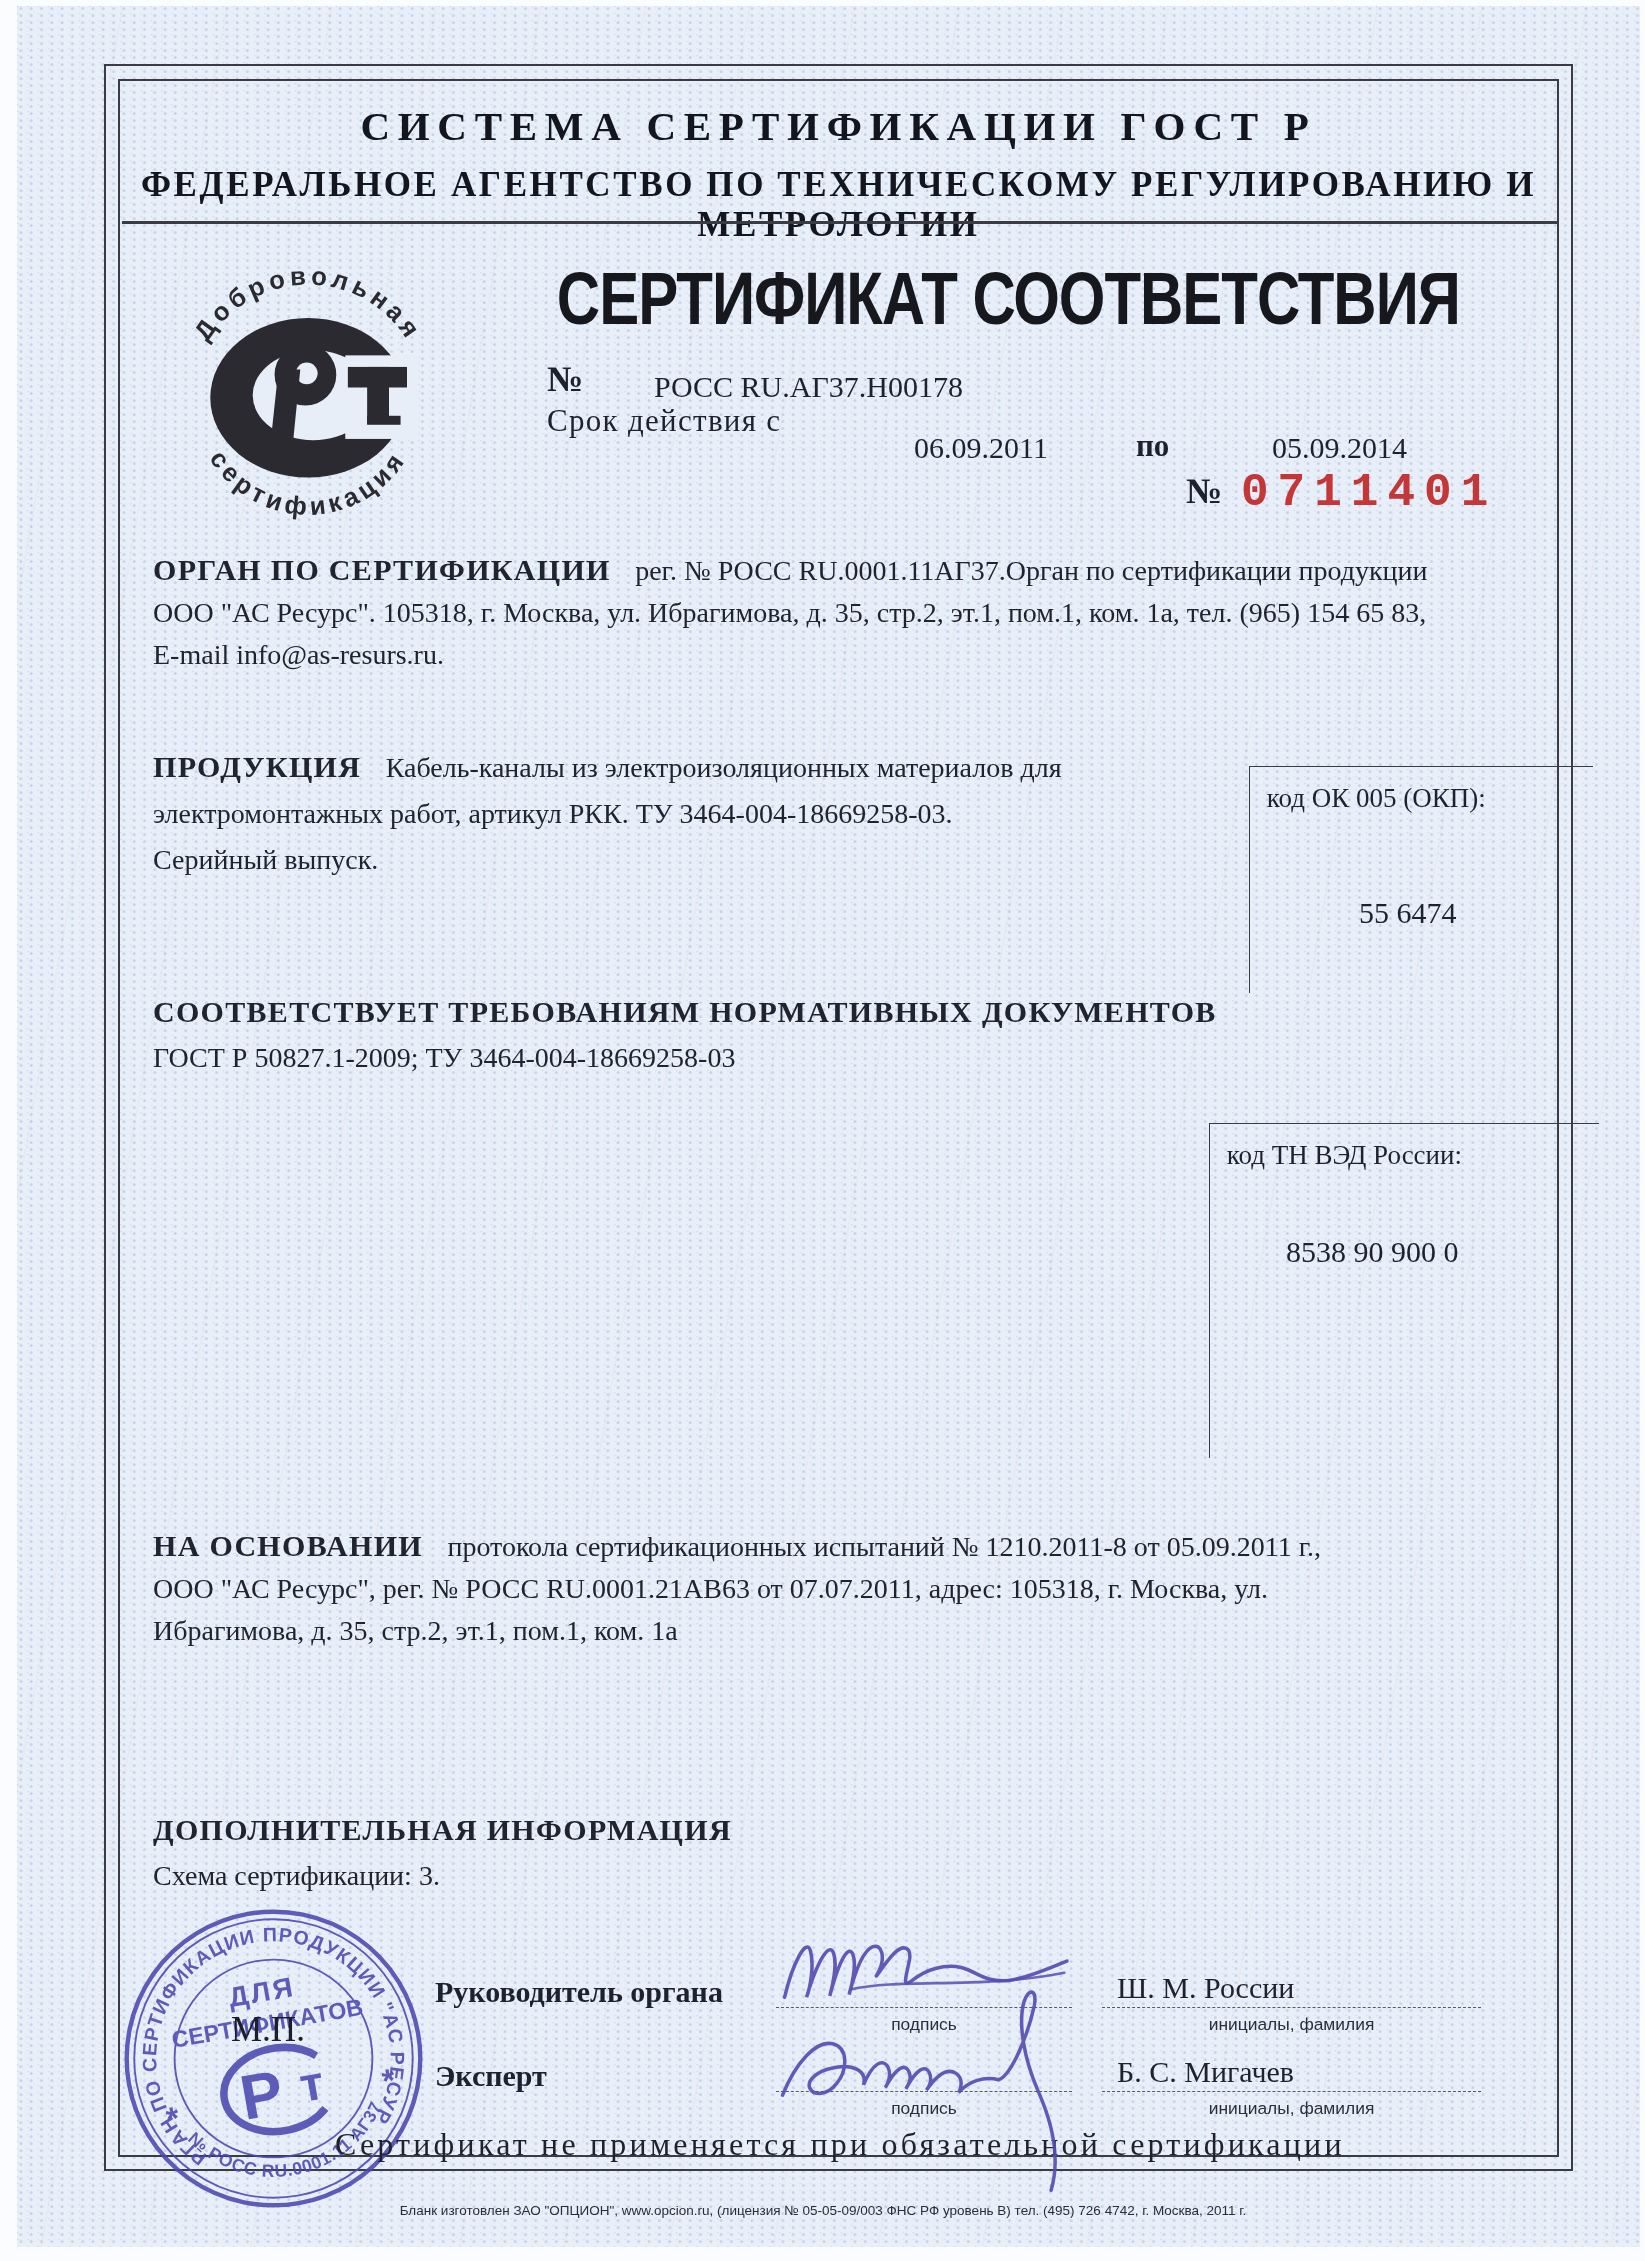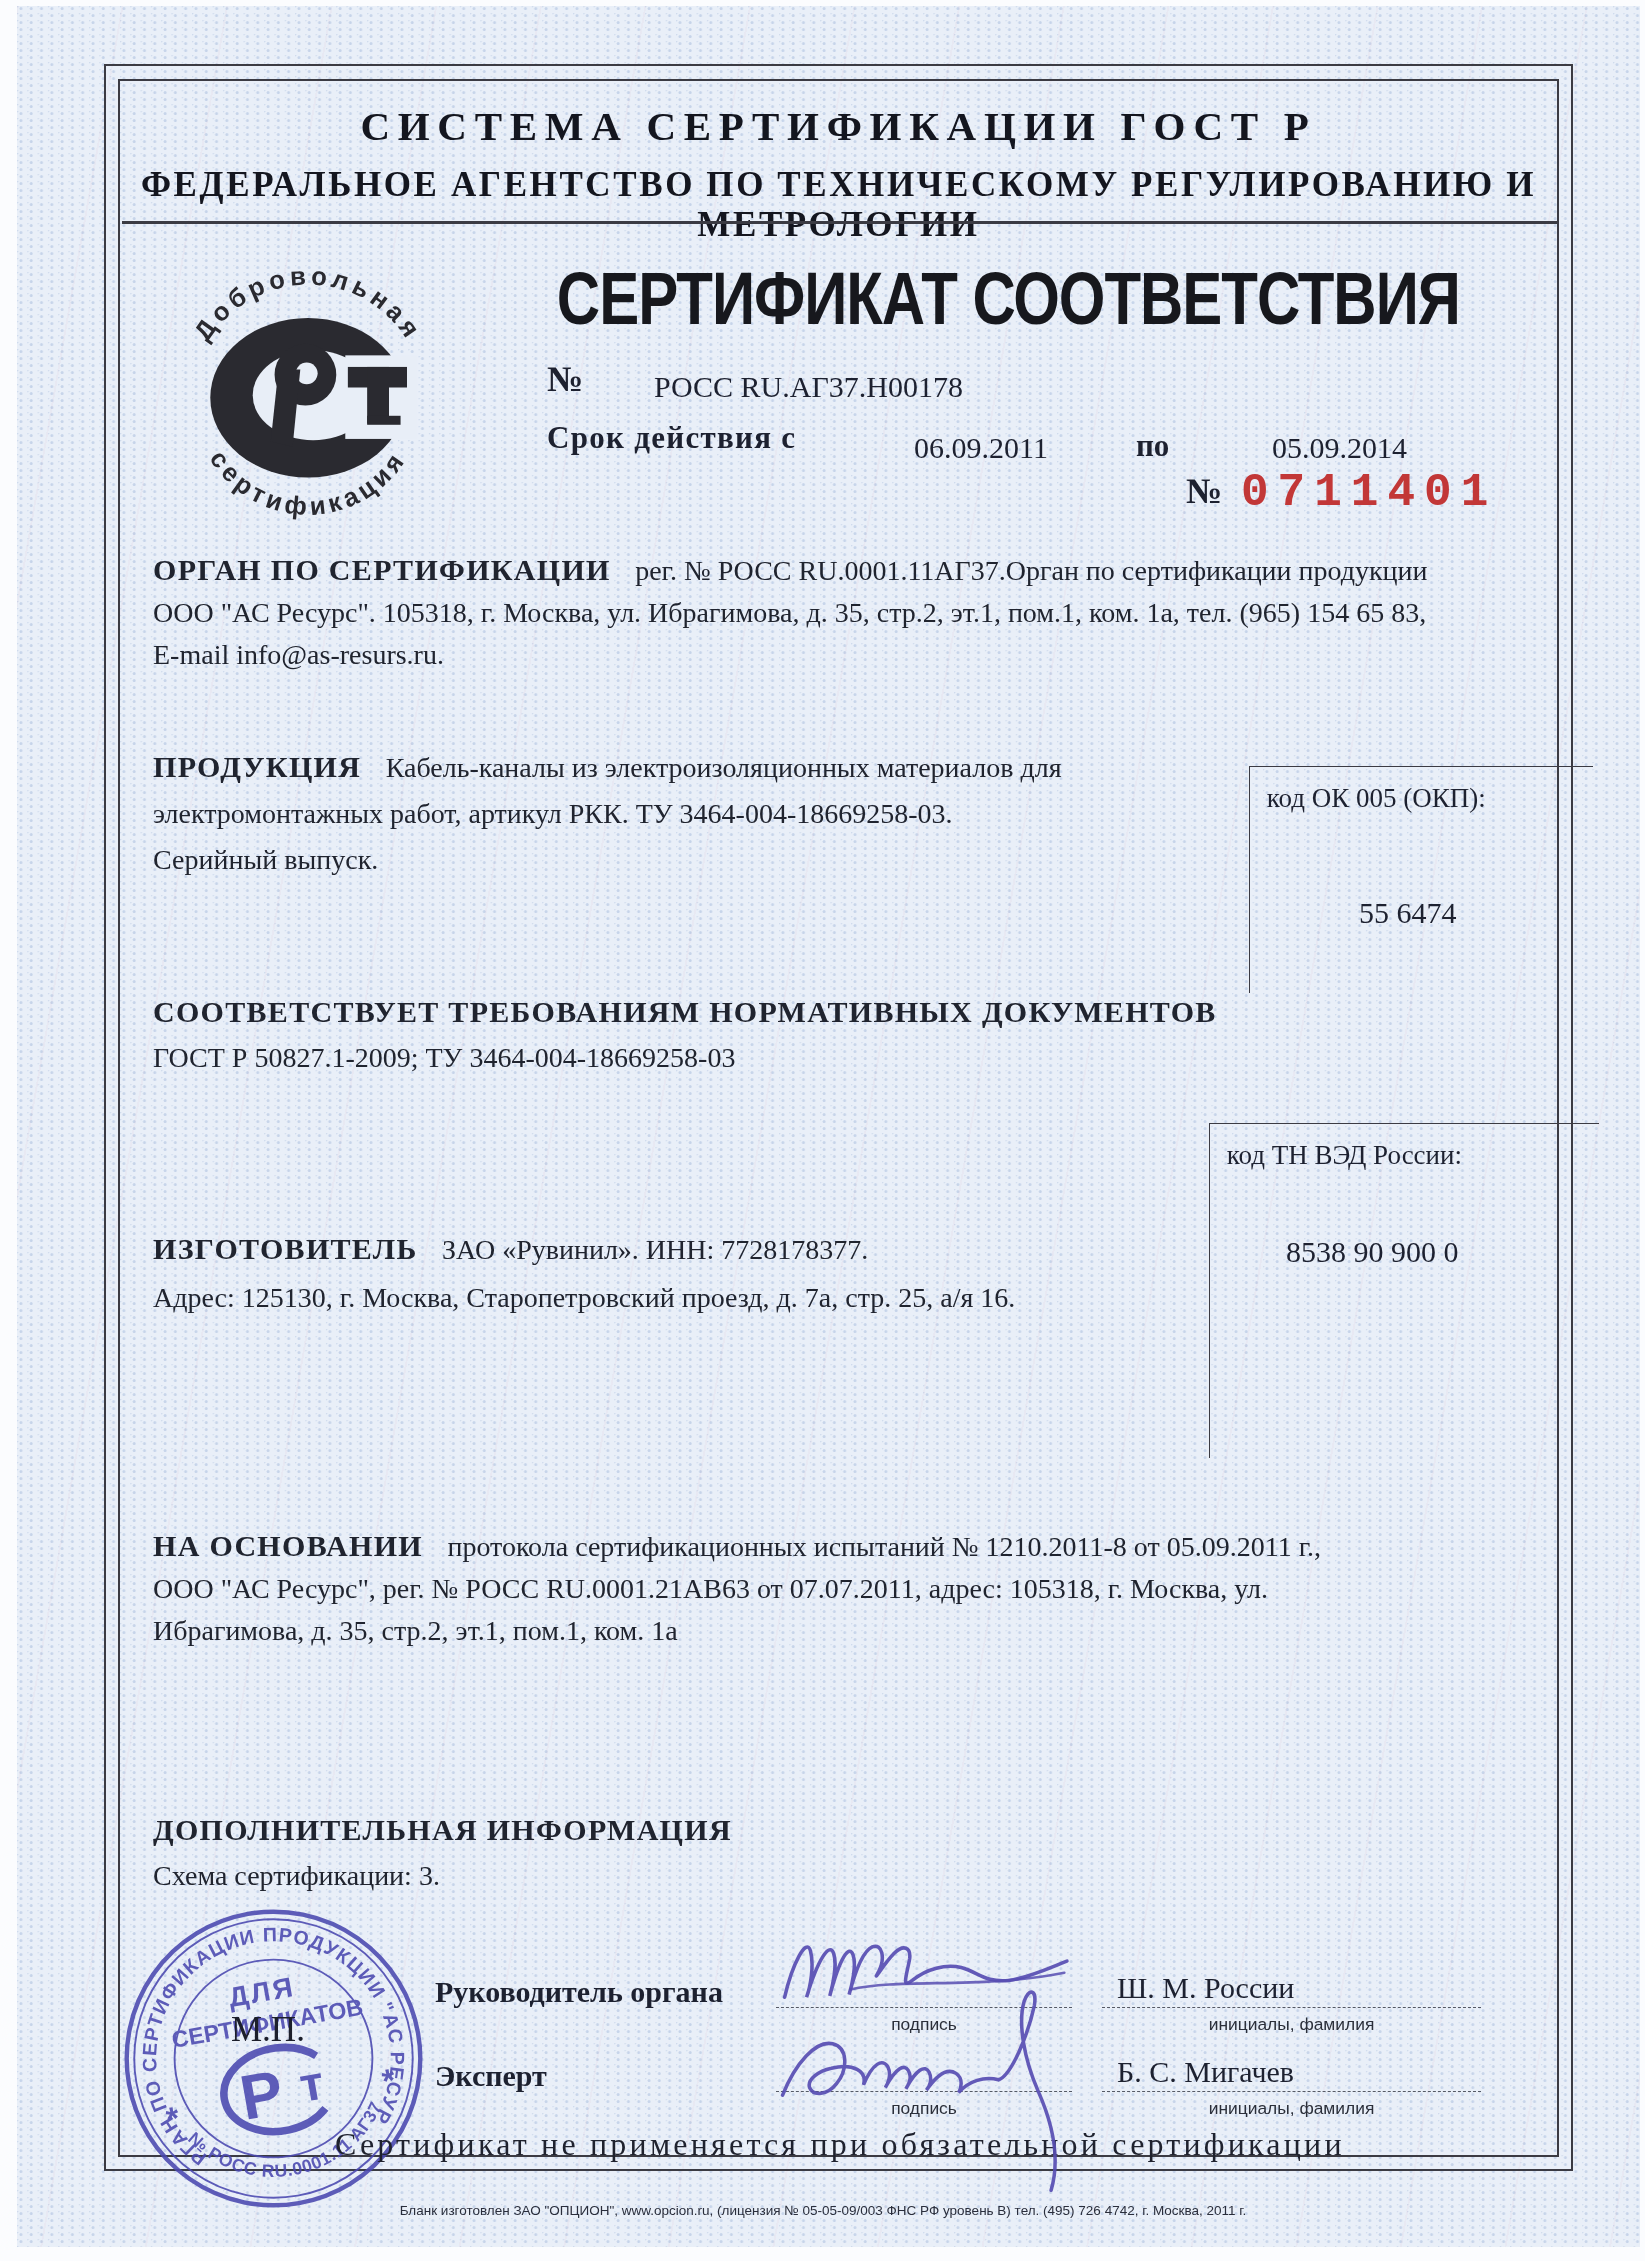--- a/index.html
+++ b/index.html
@@ -20,21 +20,21 @@
   .hdr1{left:118px;top:102px;width:1441px;text-align:center;font-size:41px;font-weight:bold;
     letter-spacing:7.7px;color:#14161f;}
   .hdr2{left:118px;top:165px;width:1441px;text-align:center;font-size:35px;font-weight:bold;
     letter-spacing:2.6px;color:#14161f;}
   .hdr-rule{left:122px;top:221px;width:1435px;height:2.6px;background:#3b3b43;}
   .doc-title{left:444px;top:255px;width:1107px;text-align:center;}
   .doc-title span{display:inline-block;font-family:"Liberation Sans",sans-serif;font-weight:bold;
     font-size:75px;letter-spacing:-1.3px;transform:scaleX(.80);transform-origin:center;color:#17181d;white-space:nowrap;}
   .certno-lbl{left:547px;top:358px;font-size:36px;font-weight:bold;}
   .certno-val{left:654px;top:370px;font-size:30px;}
-  .val-lbl{left:547px;top:420px;font-size:31px;font-weight:bold;letter-spacing:1.3px;}
+  .val-lbl{left:547px;top:403px;font-size:31px;font-weight:normal;letter-spacing:1.3px;}
   .val-from{left:914px;top:431px;font-size:30px;}
   .val-po{left:1136px;top:428px;font-size:31px;font-weight:bold;}
   .val-to{left:1272px;top:431px;font-size:30px;}
   .blank-lbl{left:1186px;top:470px;font-size:36px;font-weight:bold;}
   .blank-val{left:1241px;top:467px;font-family:"Liberation Mono",monospace;font-size:46px;
     font-weight:600;letter-spacing:9px;color:#c23737;}
   .sec{font-size:28px;line-height:44px;color:#20242f;}
   .sec .lbl{font-weight:bold;font-size:30px;letter-spacing:1.3px;margin-right:24.5px;}
   .sec-org{left:153px;top:549px;width:1397px;line-height:42px;}
   .sec-prod{left:153px;top:744px;width:1056px;line-height:46px;}
@@ -144,24 +144,20 @@
   <div class="abs sec sec-conf">
     <div><span class="lbl" style="margin-right:0;">СООТВЕТСТВУЕТ ТРЕБОВАНИЯМ НОРМАТИВНЫХ ДОКУМЕНТОВ</span></div>
     <div>ГОСТ Р 50827.1-2009; ТУ 3464-004-18669258-03</div>
   </div>
 
   <div class="abs codebox box-tnved">
     <div class="cb-lbl">код ТН ВЭД России:</div>
     <div class="cb-val">8538 90 900 0</div>
   </div>
 
-  <div class="abs sec sec-man">
-    <div><span class="lbl">ИЗГОТОВИТЕЛЬ</span><span>ЗАО «Рувинил». ИНН: 7728178377.</span></div>
-    <div>Адрес: 125130, г. Москва, Старопетровский проезд, д. 7а, стр. 25, а/я 16.</div>
-  </div>
 
 
   <div class="abs sec sec-bas">
     <div><span class="lbl">НА ОСНОВАНИИ</span><span>протокола сертификационных испытаний № 1210.2011-8 от 05.09.2011 г.,</span></div>
     <div>ООО "АС Ресурс", рег. № РОСС RU.0001.21АВ63 от 07.07.2011, адрес: 105318, г. Москва, ул.</div>
     <div>Ибрагимова, д. 35, стр.2, эт.1, пом.1, ком. 1а</div>
   </div>
 
   <div class="abs sec sec-add">
     <div><span class="lbl" style="margin-right:0;">ДОПОЛНИТЕЛЬНАЯ ИНФОРМАЦИЯ</span></div>

